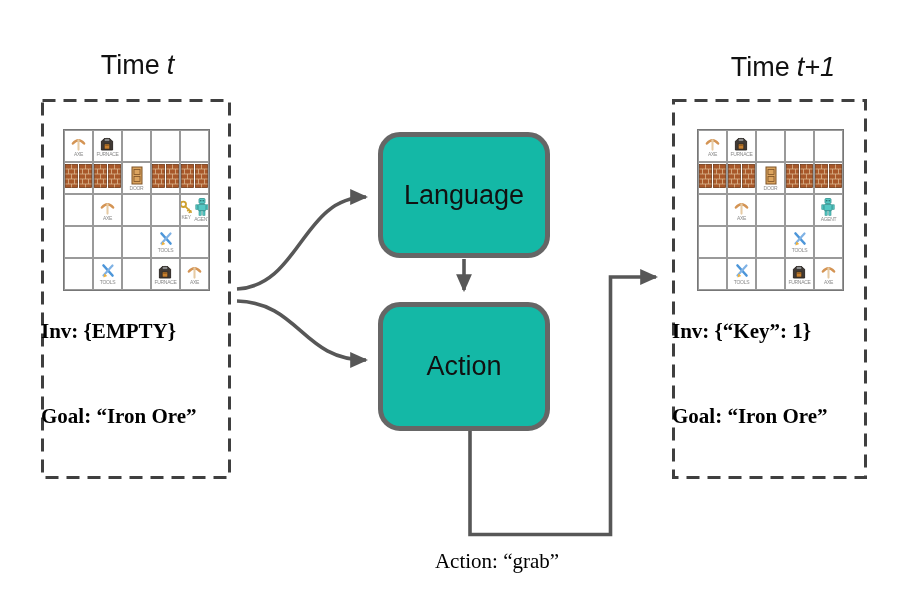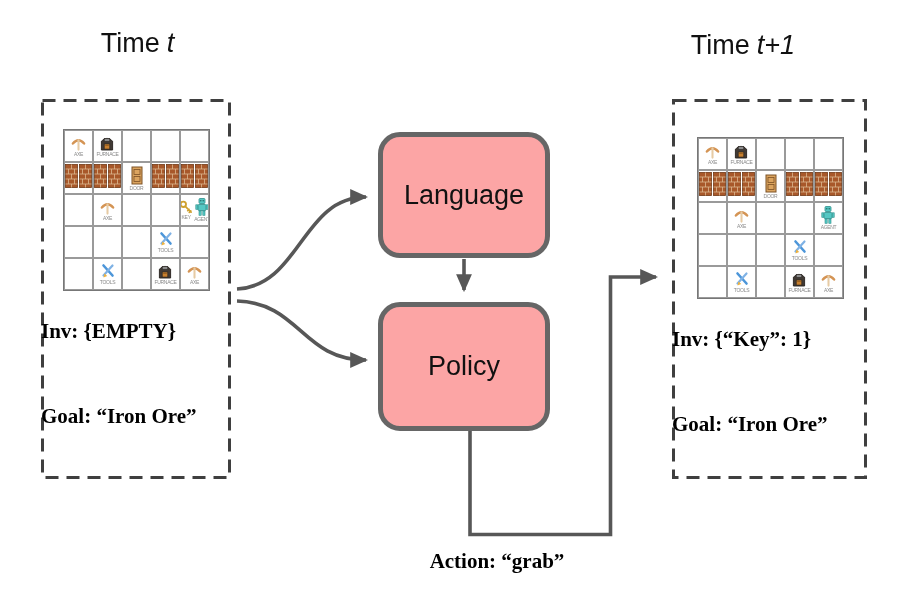--- a/index.html
+++ b/index.html
@@ -1,47 +1,47 @@
 <!DOCTYPE html>
 <html><head>
 <meta charset="utf-8">
 <style>
   html,body{margin:0;padding:0;background:#fff;}
   .canvas{position:relative;width:900px;height:600px;background:#fff;overflow:hidden;
           font-family:"Liberation Sans",sans-serif;}
   .overlay{position:absolute;left:0;top:0;width:900px;height:600px;pointer-events:none;}
-  .title{position:absolute;font-size:27px;color:#111;text-align:center;}
+  .title{position:absolute;font-size:27px;color:#111;text-align:center;margin-top:22px;}
   .title i{margin-left:7px;font-style:italic;}
   .title-left{left:40px;top:28px;width:195px;}
-  .title-right{left:648px;top:30px;width:190px;}
+  .title-right{left:688px;top:30px;width:190px;}
   .panel{position:absolute;width:190px;height:380px;}
   .panel-left{left:41px;top:99px;}
-  .panel-right{left:672px;top:107px;width:195px;}
+  .panel-right{left:672px;top:99px;width:195px;}
   .grid{position:absolute;top:30px;display:grid;grid-template-columns:repeat(5,29px);
         grid-auto-rows:32px;border:1px solid #777;background:#fff;}
   .panel-left .grid{left:22px;}
   .panel-right .grid{left:25px;}
   .cell{border:0.5px solid #9a9a9a;display:flex;align-items:center;justify-content:center;
         gap:1px;overflow:hidden;}
   .cell.wall{gap:1px;}
   .gicon{display:flex;flex-direction:column;align-items:center;line-height:1;}
   .caption{font-size:5px;color:#8a8a8a;margin-top:1px;letter-spacing:-0.3px;
            font-family:"Liberation Sans",sans-serif;white-space:nowrap;}
   .inv,.goal{position:absolute;width:100%;text-align:left;
              font-family:"Liberation Serif",serif;font-weight:bold;font-size:21px;color:#000;}
   .inv{top:220px;}
   .goal{top:305px;}
-  .box{position:absolute;left:378px;width:172px;background:#fca5a5;border:5px solid #666;
+  .box{position:absolute;left:378px;width:172px;background:#14b8a6;border:5px solid #666;
        border-radius:22px;display:flex;flex-direction:column;align-items:center;
        justify-content:center;box-sizing:border-box;}
   .box-lg{top:132px;height:126px;}
   .box-policy{top:302px;height:129px;}
   .box .bline{font-size:27px;color:#111;line-height:1.26;}
   .action{position:absolute;left:357px;top:549px;width:280px;text-align:center;
-          font-family:"Liberation Serif",serif;font-weight:bold;font-size:21px;color:#000;}
+          font-family:"Liberation Serif",serif;font-weight:normal;font-size:21px;color:#000;}
 </style>
 </head>
 <body>
 
 <div class="canvas">
 
   <svg class="overlay" viewBox="0 0 900 600">
     <defs>
       <marker id="ah" markerWidth="5" markerHeight="4.4" refX="4.4" refY="2.2" orient="auto">
         <path d="M0 0 L5 2.2 L0 4.4 Z" fill="#575757"></path>
@@ -562,18 +562,18 @@
       </div>
     <div class="inv">Inv: {“Key”: 1}</div>
     <div class="goal">Goal: “Iron Ore”</div>
   </div>
 
   <div class="box box-lg">
     <div class="bline">Language</div>
   </div>
 
   <div class="box box-policy">
-    <div class="bline">Policy</div>
+    <div class="bline">Action</div>
   </div>
 
   <div class="action">Action: “grab”</div>
 
 </div>
 
 </body></html>

